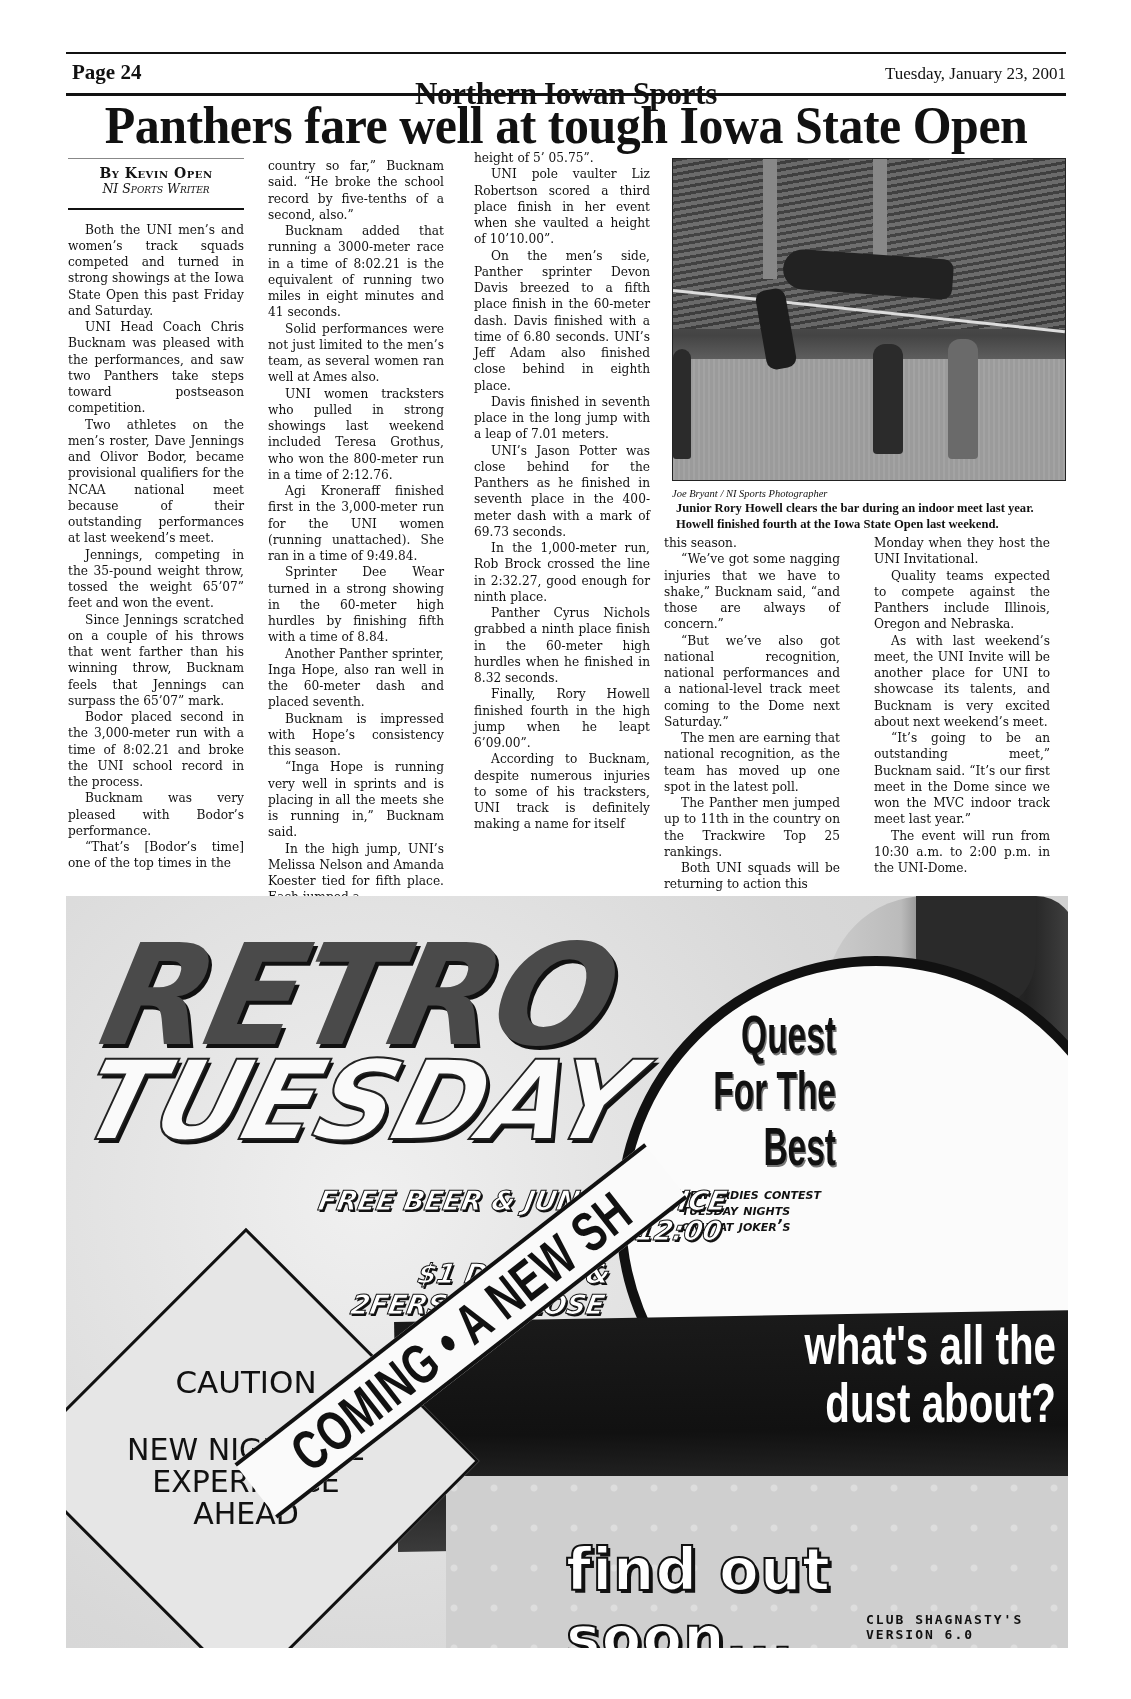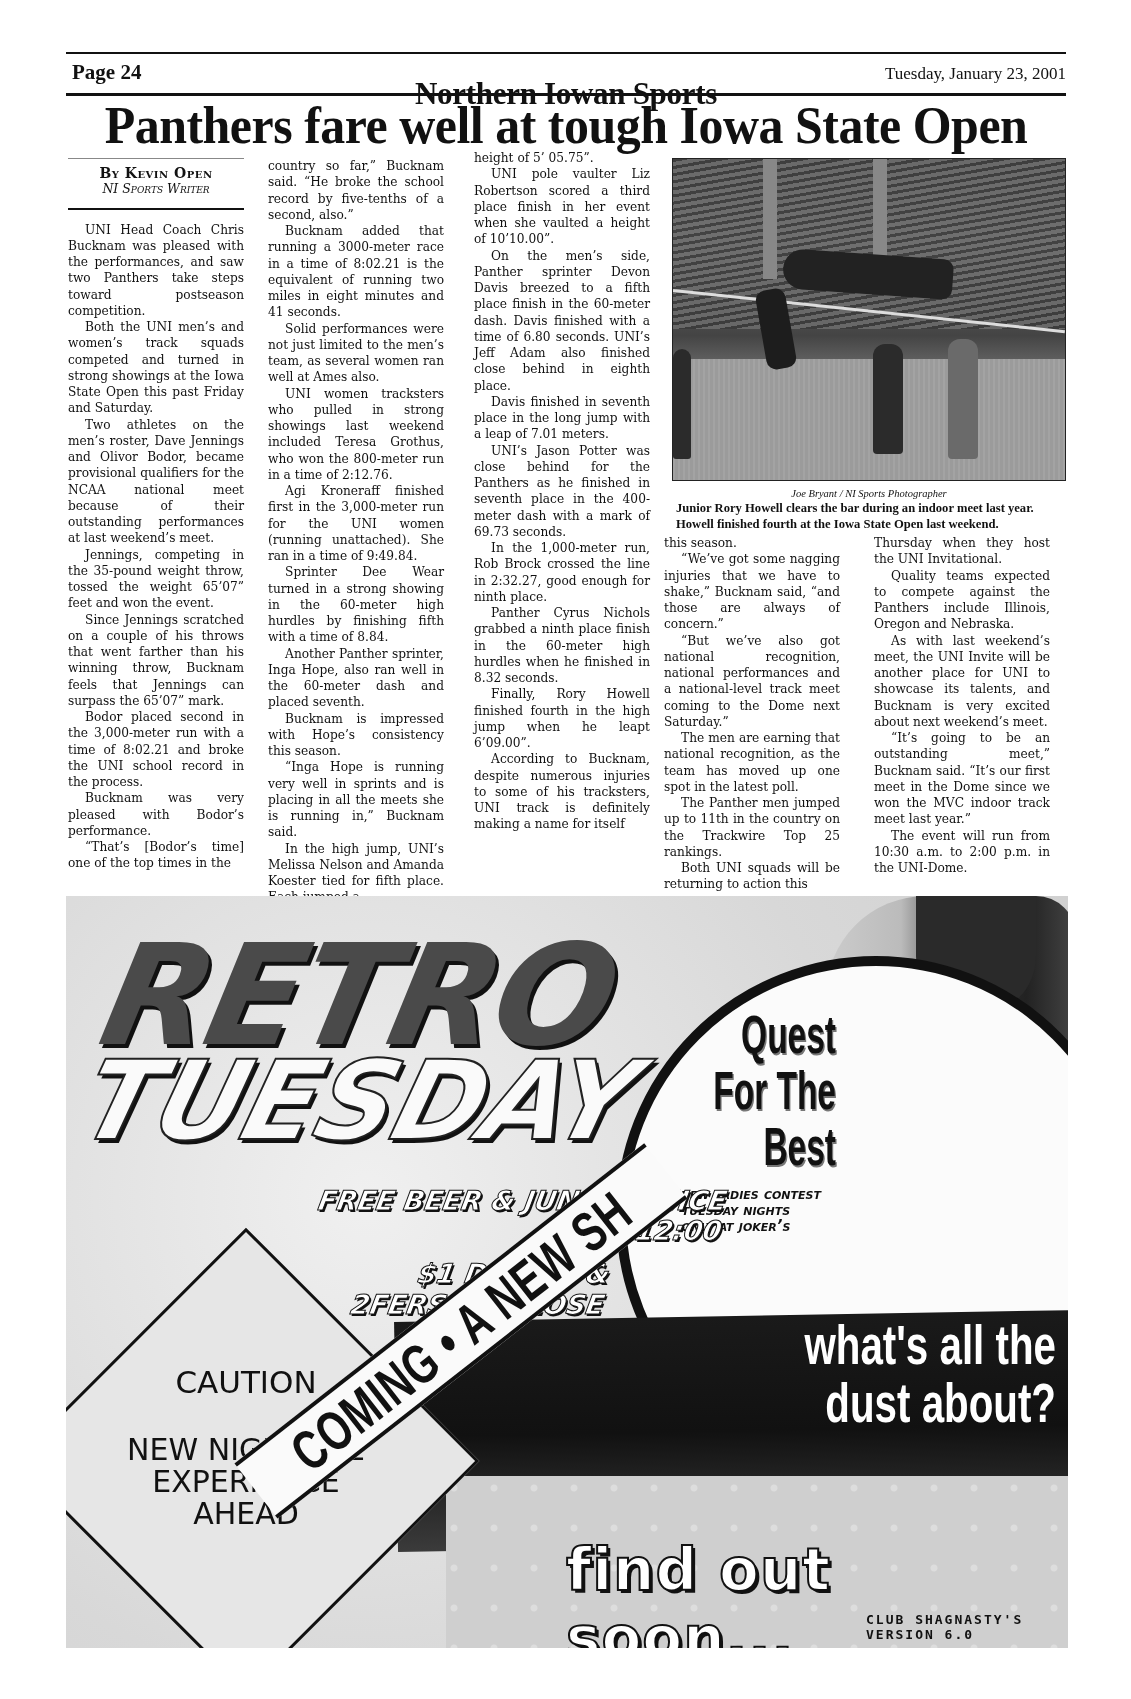--- a/index.html
+++ b/index.html
@@ -27,21 +27,21 @@
 
   .photo { position: absolute; left: 672px; top: 158px; width: 394px; height: 323px; background: linear-gradient(180deg, #555 0%, #777 25%, #444 55%, #8a8a8a 75%, #a5a5a5 100%); overflow: hidden; border: 1px solid #222; }
   .photo .stands { position: absolute; left: 0; right: 0; top: 0; height: 170px; background: repeating-linear-gradient(170deg, #3a3a3a 0 3px, #6d6d6d 3px 7px); opacity: 0.85; }
   .photo .floor { position: absolute; left: 0; right: 0; top: 200px; bottom: 0; background: repeating-linear-gradient(90deg, #a3a3a3 0 2px, #9b9b9b 2px 5px); }
   .photo .bar { position: absolute; left: 0; top: 130px; width: 394px; height: 3px; background: #ddd; transform: rotate(6deg); transform-origin: left; }
   .photo .jumper { position: absolute; left: 110px; top: 95px; width: 170px; height: 40px; background: #222; border-radius: 40px 20px 20px 40px; transform: rotate(4deg); }
   .photo .jumper2 { position: absolute; left: 88px; top: 130px; width: 30px; height: 80px; background: #1d1d1d; transform: rotate(-10deg); border-radius: 10px; }
   .photo .person { position: absolute; width: 30px; background: #2b2b2b; border-radius: 12px 12px 4px 4px; }
   .photo .pillar { position: absolute; top: 0; width: 14px; height: 120px; background: #888; }
 
-  .credit { position: absolute; left: 672px; top: 488px; width: 394px; text-align: center; font-family: "Liberation Serif", serif; font-style: italic; font-size: 10.5px; }
+  .credit { position: absolute; left: 672px; top: 488px; width: 394px; text-align: left; font-family: "Liberation Serif", serif; font-style: italic; font-size: 10.5px; }
   .caption { position: absolute; left: 676px; top: 500px; width: 395px; font-family: "Liberation Serif", serif; font-weight: bold; font-size: 12.6px; line-height: 16px; }
 
   .ad { position: absolute; left: 66px; top: 896px; width: 1002px; height: 752px; background: #e9e9e9; overflow: hidden; }
   .ad .bgtex { position: absolute; inset: 0; background: radial-gradient(circle at 30% 40%, #f0f0f0 0%, #d8d8d8 60%, #cfcfcf 100%); }
   .ad .retro { position: absolute; left: 40px; top: 30px; font-family: "DejaVu Sans", sans-serif; font-weight: bold; font-style: italic; font-size: 140px; letter-spacing: -4px; color: #4a4a4a; text-shadow: 4px 4px 0 #111; transform: skewX(-12deg); line-height: 140px; }
   .ad .tuesday { position: absolute; left: 20px; top: 150px; font-family: "DejaVu Sans", sans-serif; font-weight: bold; font-style: italic; font-size: 110px; letter-spacing: -2px; color: #fafafa; -webkit-text-stroke: 2px #222; text-shadow: 4px 4px 0 #111; transform: skewX(-15deg); line-height: 110px; }
   .ad .promo1 { position: absolute; left: 250px; top: 290px; font-family: "DejaVu Sans", sans-serif; font-weight: bold; font-style: italic; font-size: 27px; color: #fff; -webkit-text-stroke: 1px #111; text-shadow: 2px 2px 0 #111; text-align: right; line-height: 30px; transform: skewX(-10deg); }
   .ad .promo2 { position: absolute; left: 288px; top: 362px; font-family: "DejaVu Sans", sans-serif; font-weight: bold; font-style: italic; font-size: 27px; color: #fff; -webkit-text-stroke: 1px #111; text-shadow: 2px 2px 0 #111; text-align: right; line-height: 31px; transform: skewX(-10deg); }
 
   .ad .circle { position: absolute; left: 550px; top: 60px; width: 520px; height: 520px; border-radius: 50%; border: 10px solid #111; background: #fbfbfb; }
@@ -77,22 +77,22 @@
 
 <h1 class="headline">Panthers fare well at tough Iowa State Open</h1>
 
 <div class="col" style="left:68px;">
   <div class="byline-rule-top"></div>
   <div class="byline">
     <div class="name">By Kevin Open</div>
     <div class="title">NI Sports Writer</div>
   </div>
   <div class="byline-rule-bottom"></div>
+  <p>Both the UNI men’s and women’s track squads competed and turned in strong showings at the Iowa State Open this past Friday and Saturday.</p>
   <p>UNI Head Coach Chris Bucknam was pleased with the performances, and saw two Panthers take steps toward postseason competition.</p>
-  <p>Both the UNI men’s and women’s track squads competed and turned in strong showings at the Iowa State Open this past Friday and Saturday.</p>
   <p>Two athletes on the men’s roster, Dave Jennings and Olivor Bodor, became provisional qualifiers for the NCAA national meet because of their outstanding performances at last weekend’s meet.</p>
   <p>Jennings, competing in the 35-pound weight throw, tossed the weight 65’07” feet and won the event.</p>
   <p>Since Jennings scratched on a couple of his throws that went farther than his winning throw, Bucknam feels that Jennings can surpass the 65’07” mark.</p>
   <p>Bodor placed second in the 3,000-meter run with a time of 8:02.21 and broke the UNI school record in the process.</p>
   <p>Bucknam was very pleased with Bodor’s performance.</p>
   <p>“That’s [Bodor’s time] one of the top times in the</p>
 </div>
 
 <div class="col" style="left:268px;top:158px;">
   <p class="noindent">country so far,” Bucknam said. “He broke the school record by five-tenths of a second, also.”</p>
@@ -137,21 +137,21 @@
 <div class="col" style="left:664px;top:535px;">
   <p class="noindent">this season.</p>
   <p>“We’ve got some nagging injuries that we have to shake,” Bucknam said, “and those are always of concern.”</p>
   <p>“But we’ve also got national recognition, national performances and a national-level track meet coming to the Dome next Saturday.”</p>
   <p>The men are earning that national recognition, as the team has moved up one spot in the latest poll.</p>
   <p>The Panther men jumped up to 11th in the country on the Trackwire Top 25 rankings.</p>
   <p>Both UNI squads will be returning to action this</p>
 </div>
 
 <div class="col" style="left:874px;top:535px;">
-  <p class="noindent">Thursday when they host the UNI Invitational.</p>
+  <p class="noindent">Monday when they host the UNI Invitational.</p>
   <p>Quality teams expected to compete against the Panthers include Illinois, Oregon and Nebraska.</p>
   <p>As with last weekend’s meet, the UNI Invite will be another place for UNI to showcase its talents, and Bucknam is very excited about next weekend’s meet.</p>
   <p>“It’s going to be an outstanding meet,” Bucknam said. “It’s our first meet in the Dome since we won the MVC indoor track meet last year.”</p>
   <p>The event will run from 10:30 a.m. to 2:00 p.m. in the UNI-Dome.</p>
 </div>
 
 <div class="ad">
   <div class="bgtex"></div>
   <div class="woman"></div>
   <div class="woman-head"></div>

